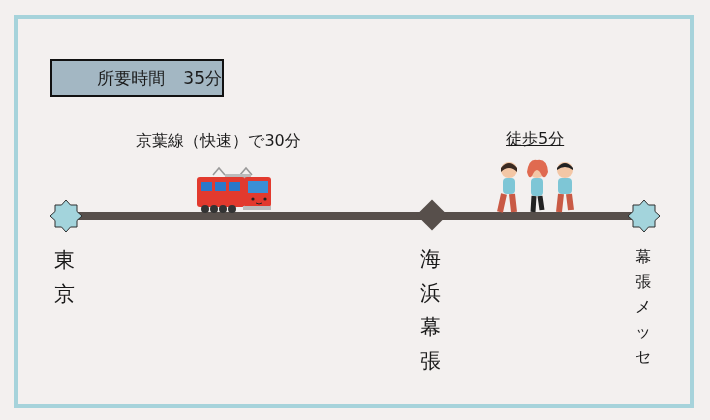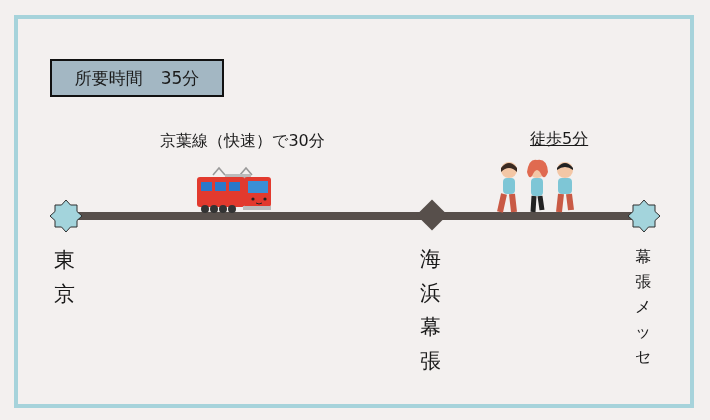--- a/index.html
+++ b/index.html
@@ -2,26 +2,26 @@
 <html><head>
 <meta charset="utf-8">
 <style>
   html, body { margin:0; padding:0; }
   body { width:710px; height:420px; background:#f3f0ef; position:relative; overflow:hidden;
          font-family:"DejaVu Sans","Liberation Sans",sans-serif; color:#1a1a1a; }
   .frame { position:absolute; left:14px; top:15px; width:672px; height:385px;
            border:4px solid #a6d3db; box-sizing:content-box; }
   .summary { position:absolute; left:50px; top:59px; width:174px; height:38px;
              background:#a3b7c3; border:2px solid #111; box-sizing:border-box;
-             display:flex; align-items:center; justify-content:center; font-size:17px; gap:18px; }
+             display:flex; align-items:center; justify-content:flex-end; font-size:17px; gap:18px; }
   .line { position:absolute; left:64px; top:212px; width:582px; height:8px; background:#574f4b; }
   .station-star { position:absolute; width:34px; height:34px; }
   .transfer { position:absolute; left:421px; top:204px; width:22px; height:22px;
               background:#574f4b; transform:rotate(45deg); }
-  .seg-label { position:absolute; font-size:16px; white-space:nowrap;margin-left:24px; }
+  .seg-label { position:absolute; font-size:16px; white-space:nowrap; }
   .vlabel { position:absolute; display:flex; flex-direction:column; align-items:center; }
   .vlabel span { display:block; }
   .v-lg span { font-size:21px; line-height:34px; }
   .v-sm span { font-size:16px; line-height:25px; }
   .train { position:absolute; left:195px; top:165px; }
   .walkers { position:absolute; left:495px; top:158px; }
 </style>
 </head>
 <body>
 

